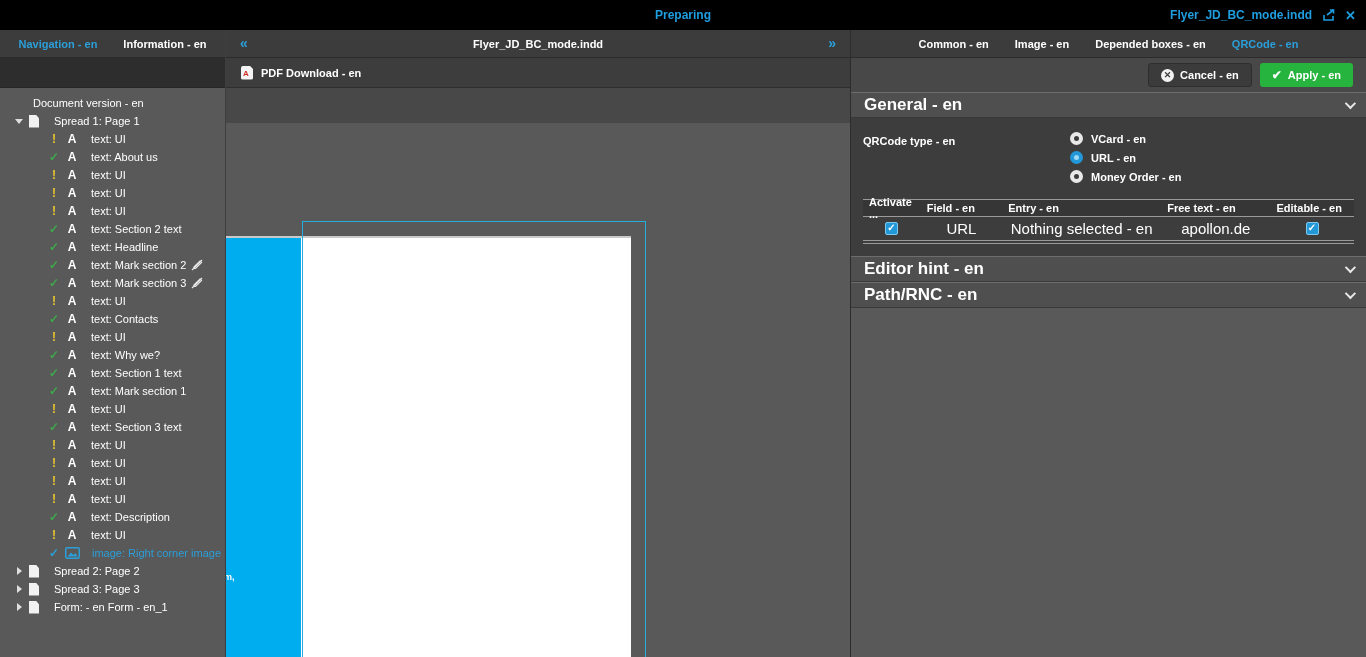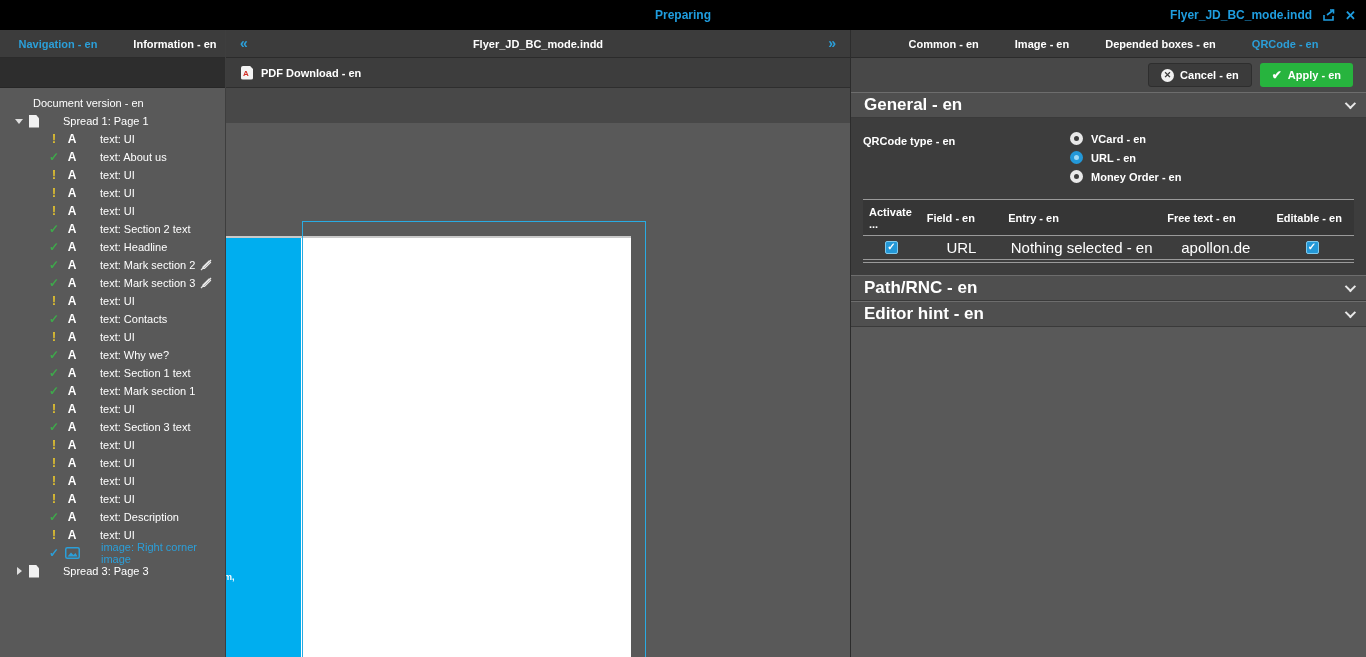--- a/index.html
+++ b/index.html
@@ -16,21 +16,21 @@
   .close-x { color:#1f9ddf; font-size:13px; font-weight:bold; cursor:pointer; }
 
   
   .sidebar { position:absolute; left:0; top:30px; width:225px; bottom:0; background:#595959; }
   .preview { position:absolute; left:225px; top:30px; width:625px; bottom:0; background:#595959; border-left:1px solid #3e3e3e; }
   .panel   { position:absolute; left:850px; top:30px; width:516px; bottom:0; background:#595959; border-left:1px solid #2c2c2c; }
 
   
   .tabrow { height:28px; background:#3c3c3c; display:flex; align-items:center; justify-content:center; gap:26px;
             border-bottom:1px solid #2b2b2b; }
-  .tab { font-size:11px; font-weight:bold; color:#fff; cursor:pointer; white-space:nowrap;margin-left:10px; }
+  .tab { font-size:11px; font-weight:bold; color:#fff; cursor:pointer; white-space:nowrap; }
   .tab.active { color:#2b9fd9; }
 
   
   .sidebar-gap { height:30px; background:#2d2d2d; border-bottom:1px solid #262626; }
   .tree { padding-top:6px; font-size:11px; }
   .tree-root { height:18px; line-height:18px; padding-left:33px; color:#fff; }
   .tree-row { height:18px; display:flex; align-items:center; color:#fff; cursor:pointer; }
   .tree-row.page { padding-left:15px; gap:6px; }
   .tree-row.item { padding-left:46px; }
   .chev { width:8px; height:8px; display:inline-block; position:relative; }
@@ -38,21 +38,21 @@
                        border-right:4px solid transparent; border-top:5px solid #dfdfdf; }
   .chev.right::before { content:""; position:absolute; top:0; left:2px; border-top:4px solid transparent;
                         border-bottom:4px solid transparent; border-left:5px solid #dfdfdf; }
   .pgico { width:10px; height:13px; background:#f2f2f2; display:inline-block;
            clip-path: polygon(0 0, 68% 0, 100% 28%, 100% 100%, 0 100%); }
   .st { width:16px; text-align:center; font-weight:bold; font-size:12px; flex:0 0 16px; }
   .st.warn { color:#e8c62e; }
   .st.ok { color:#3ea94b; }
   .st.selected { color:#2b9fd9; }
   .a-ico { font-weight:bold; font-size:12px; color:#fff; width:14px; text-align:center; margin:0 3px; }
-  .tree-row .lbl { margin-left:18px; }
+  .tree-row .lbl { margin-left:9px; }
   .tree-row.selected .lbl { color:#2b9fd9; }
   .noedit { margin-left:5px; display:inline-flex; }
 
   
   .preview-header { height:28px; background:#3c3c3c; border-bottom:1px solid #2b2b2b; position:relative; }
   .preview-title { position:absolute; left:0; right:0; top:0; height:28px; line-height:28px; text-align:center;
                    font-size:11px; font-weight:bold; color:#fff; }
   .pv-collapse { position:absolute; top:0; height:28px; line-height:27px; color:#2b9fd9; font-size:14px;
                  font-weight:bold; cursor:pointer; }
   .pv-collapse.left { left:14px; } .pv-collapse.right { right:14px; }
@@ -91,21 +91,21 @@
   .field-body { background:#3d3d3d; padding:14px 12px 12px; }
   .qr-row { display:flex;gap:32px; }
   .qr-lbl { width:175px; font-size:11px; font-weight:bold; color:#fff; padding-top:3px; }
   .radio-col { display:flex; flex-direction:column; gap:6px; }
   .radio-row { display:flex; align-items:center; gap:8px; cursor:pointer;text-align:right; }
   .radio { width:13px; height:13px; border-radius:50%; border:4px solid #e9e9e9; background:#3d3d3d; }
   .radio-row.selected .radio { border-color:#2398d8; background:#9ed9f5; }
   .radio-row .r-lbl { font-size:11px; font-weight:bold; color:#fff; }
   .qr-table { margin-top:16px; }
   .thead { display:flex; background:#363636; border-top:1px solid #9a9a9a; border-bottom:1px solid #9a9a9a;
-           height:37px; align-items:center; }
+           height:18px; align-items:center; }
   .th { font-size:11px; font-weight:bold; color:#fff; padding-left:6px; }
   .trow { display:flex; align-items:center; height:24px; border-bottom:1px solid #9a9a9a; }
   .td { font-size:15px; color:#fff; text-align:left; display:flex; justify-content:center; align-items:center; }
   .c1 { width:58px; } .c2 { width:82px; } .c3 { width:160px; } .c4 { width:110px; } .c5 { width:84px; }
   .dbl { height:3px; border-bottom:1px solid #9a9a9a; }
   .cb { width:13px; height:13px; border-radius:2px; background:#3d3d3d; border:1px solid #9a9a9a; cursor:pointer; }
   .cb.checked { background:#2398d8; border-color:#7fc9ec; position:relative; }
   .cb.checked::after { content:"✓"; color:#fff; font-size:10px; font-weight:bold; position:absolute; left:1px; top:-1px; }
 
   svg { display:block; }
@@ -275,21 +275,31 @@
             <svg width="15" height="12" viewBox="0 0 15 12">
               <rect x="0.75" y="0.75" width="13.5" height="10.5" rx="1.5" fill="none" stroke="#2b9fd9" stroke-width="1.5"></rect>
               <path d="M2.5 9.5 L6 5.5 L8.5 8 L10.5 6 L12.5 9.5 Z" fill="#2b9fd9"></path>
             </svg>
           </span>
           <span class="lbl">image: Right corner image</span>
         </div>
         <div class="tree-row page">
           <span class="chev right"></span>
           <span class="pgico"></span>
+          <span class="lbl">Spread 2: Page 2</span>
+        </div>
+        <div class="tree-row page">
+          <span class="chev right"></span>
+          <span class="pgico"></span>
           <span class="lbl">Spread 3: Page 3</span>
+        </div>
+        <div class="tree-row page">
+          <span class="chev right"></span>
+          <span class="pgico"></span>
+          <span class="lbl">Form: - en Form - en_1</span>
         </div>
       </div>
   </div>
 </div>
 
 <div class="preview">
   <div class="preview-header">
     <span class="pv-collapse left">«</span>
     <div class="preview-title">Flyer_JD_BC_mode.indd</div>
     <span class="pv-collapse right">»</span>
@@ -370,20 +380,20 @@
         <span class="td c4">apollon.de</span>
         <span class="td c5">
             <span class="cb checked"></span>
           </span>
       </div>
       <div class="dbl"></div>
     </div>
   </div>
 
   <div class="sect">
+    <span class="s-lbl">Editor hint - en</span>
+    <span class="carr down"></span>
+  </div>
+  <div class="sect">
     <span class="s-lbl">Path/RNC - en</span>
     <span class="carr down"></span>
   </div>
-  <div class="sect">
-    <span class="s-lbl">Editor hint - en</span>
-    <span class="carr down"></span>
-  </div>
 </div>
 
 </body></html>

